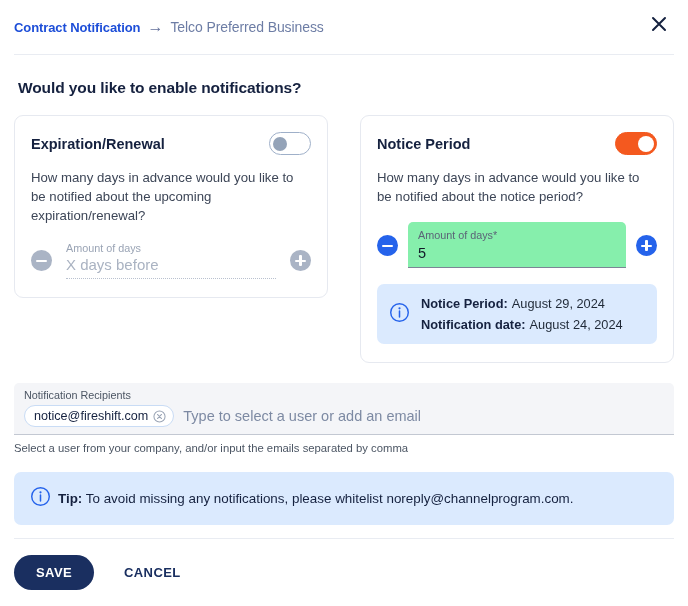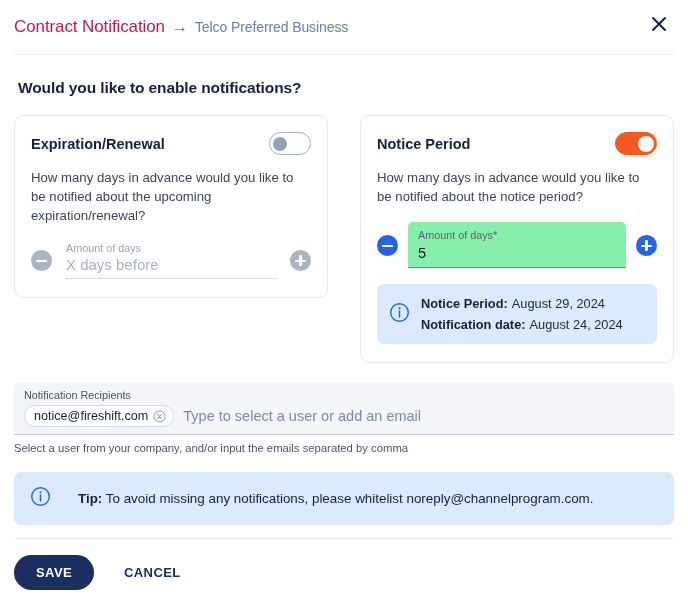--- a/index.html
+++ b/index.html
@@ -13,21 +13,21 @@
   .dialog { width: 688px; height: 606px; position: relative; display: flex; flex-direction: column; }
 
   
   .header {
     height: 54px; flex: 0 0 54px;
     display: flex; align-items: center;
     padding: 0 16px 0 14px;
     position: relative;
   }
   .title-wrap { display: flex; align-items: baseline; gap: 7px; }
-  .title { font-size: 17px; font-weight: 400; color: #be185d; letter-spacing: -0.1px; }
+  .title { font-size: 13px; font-weight: 700; color: #1d4ed8; letter-spacing: -0.1px; }
   .arrow-sep { font-size: 16px; color: #63719b; line-height: 1; }
   .subtitle { font-size: 14px; font-weight: 400; color: #6d7da5; letter-spacing: -0.1px; }
   .close-btn {
     position: absolute; right: 12px; top: 7px;
     width: 34px; height: 34px; border: none; background: transparent;
     display: flex; align-items: center; justify-content: center;
     cursor: pointer; border-radius: 50%;
   }
   .close-btn svg { display: block; }
   .header-rule { height: 1px; background: #e9ecf2; margin: 0 14px; }
@@ -113,21 +113,21 @@
     background: #ffffff; border: 1px solid #c9dcf5; border-radius: 13px;
     padding: 3px 7px 3px 9px; font-size: 12.6px; color: #15213f; cursor: default;
   }
   .chip-x { cursor: pointer; display: flex; }
   .recipients-placeholder { font-size: 14.5px; color: #7d8aa3; }
   .recipients-help { font-size: 11.3px; color: #4b5563; margin-top: 7px; }
 
   
   .tip {
     margin-top: 18px; background: #dbeafe; border-radius: 7px;
-    padding: 14px 16px; display: flex; align-items: center; gap: 27px;
+    padding: 14px 16px; display: flex; align-items: center; gap: 7px;
   }
   .tip-text { font-size: 13.4px; color: #15213f; }
   .tip-text b { font-weight: 700; }
 
   
   .footer-rule { height: 1px; background: #e9ecf2; margin: 0 14px; }
   .footer { flex: 0 0 auto; padding: 16px 14px 16px 14px; display: flex; align-items: center; gap: 16px; }
   .save-btn {
     background: #1a2f60; color: #fff; border: none; border-radius: 18px;
     font-size: 13px; font-weight: 700; letter-spacing: 0.4px;

